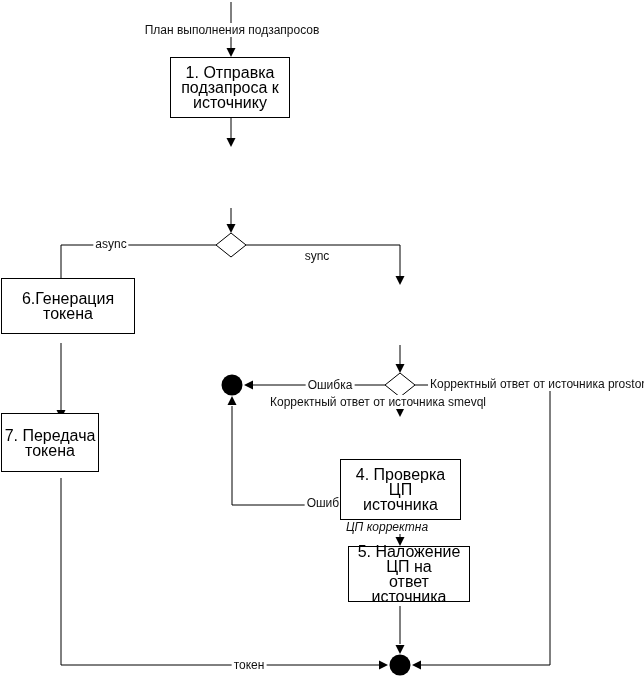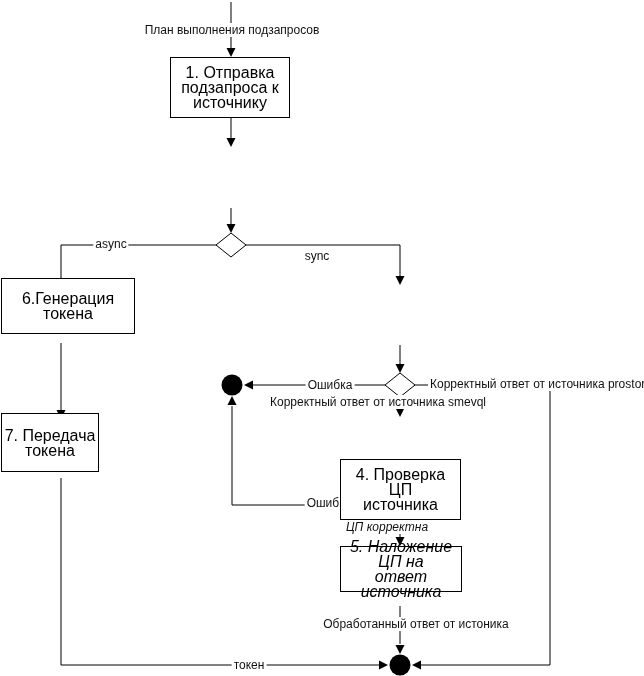--- a/index.html
+++ b/index.html
@@ -113,26 +113,25 @@
   </svg>
 
   <div class="elabel" style="left:232px;top:30px;">План выполнения подзапросов</div>
   <div class="elabel" style="left:111px;top:244px;">async</div>
   <div class="elabel" style="left:317px;top:256px;">sync</div>
   <div class="elabel" style="left:330px;top:385px;">Ошибка</div>
   <div class="elabel" style="left:541px;top:384px;">Корректный ответ от источника prostore</div>
   <div class="elabel" style="left:378px;top:402px;">Корректный ответ от источника smevql</div>
   <div class="elabel" style="left:329px;top:503px;">Ошибка</div>
   <div class="elabel" style="left:387px;top:527px;font-style:italic;">ЦП корректна</div>
-  <div class="elabel" style="left:416px;top:624px;">Обработанный ответ от истоника</div>
   <div class="elabel" style="left:249px;top:665px;">токен</div>
 
   <div class="box" style="left:170px;top:57px;width:120px;height:61px;">1. Отправка
 подзапроса к
 источнику</div>
   <div class="box" style="left:340px;top:417px;width:121px;height:61px;margin-top:42px;">4. Проверка ЦП
 источника</div>
-  <div class="box" style="left:340px;top:546px;width:122px;height:46px;font-style:italic;">5. Наложение ЦП на
+  <div class="box" style="left:348px;top:546px;width:122px;height:56px;">5. Наложение ЦП на
 ответ источника</div>
   <div class="box" style="left:1px;top:278px;width:134px;height:56px;">6.Генерация токена</div>
   <div class="box" style="left:1px;top:413px;width:98px;height:59px;">7. Передача токена</div>
 
 </div>
 
 </body></html>

